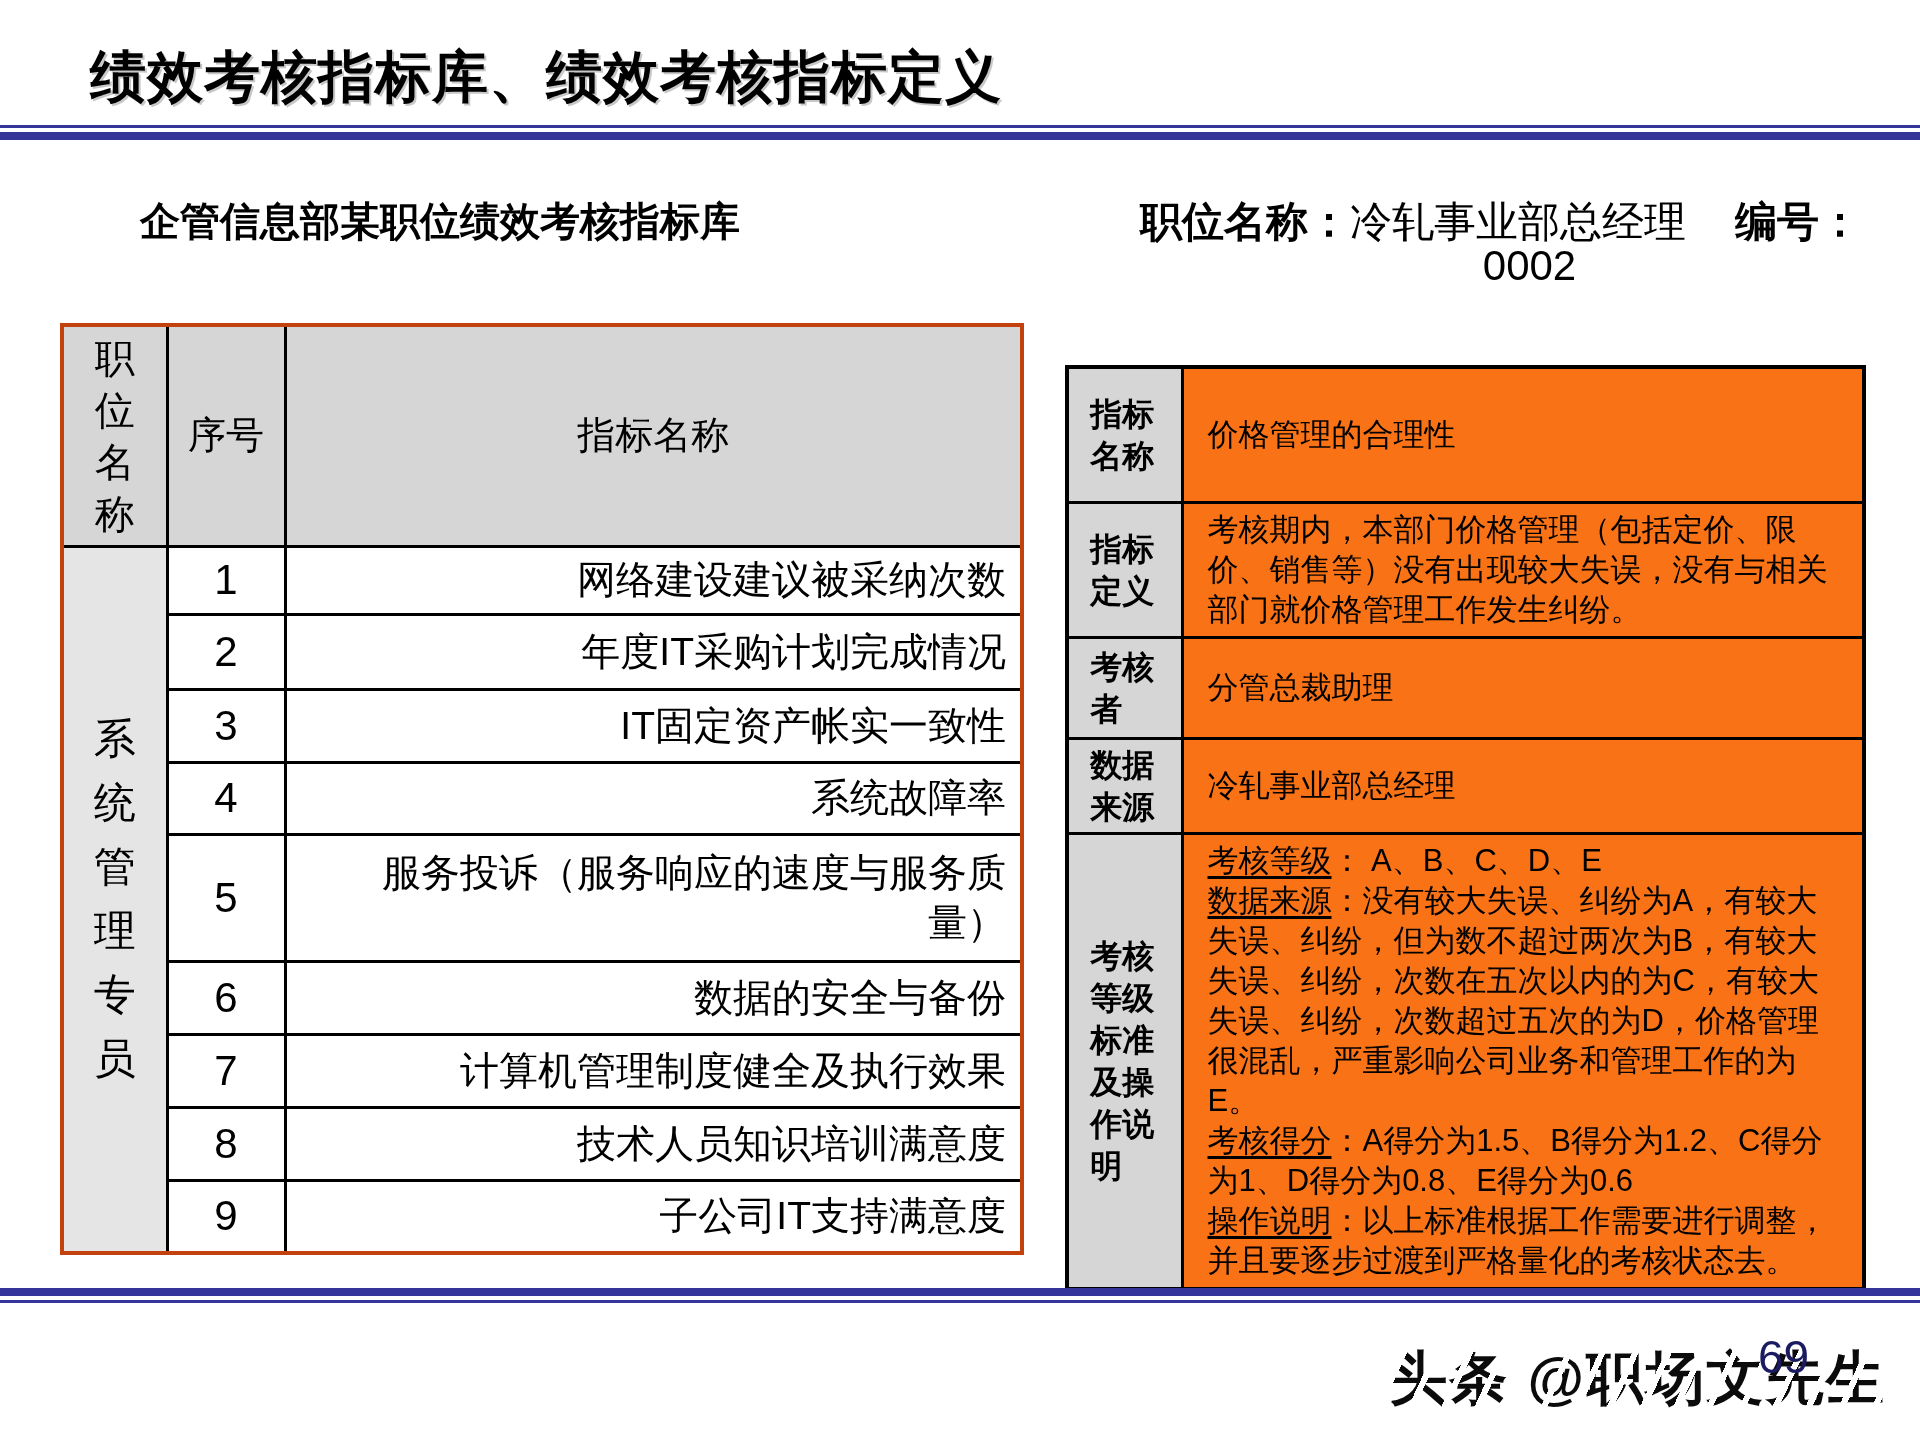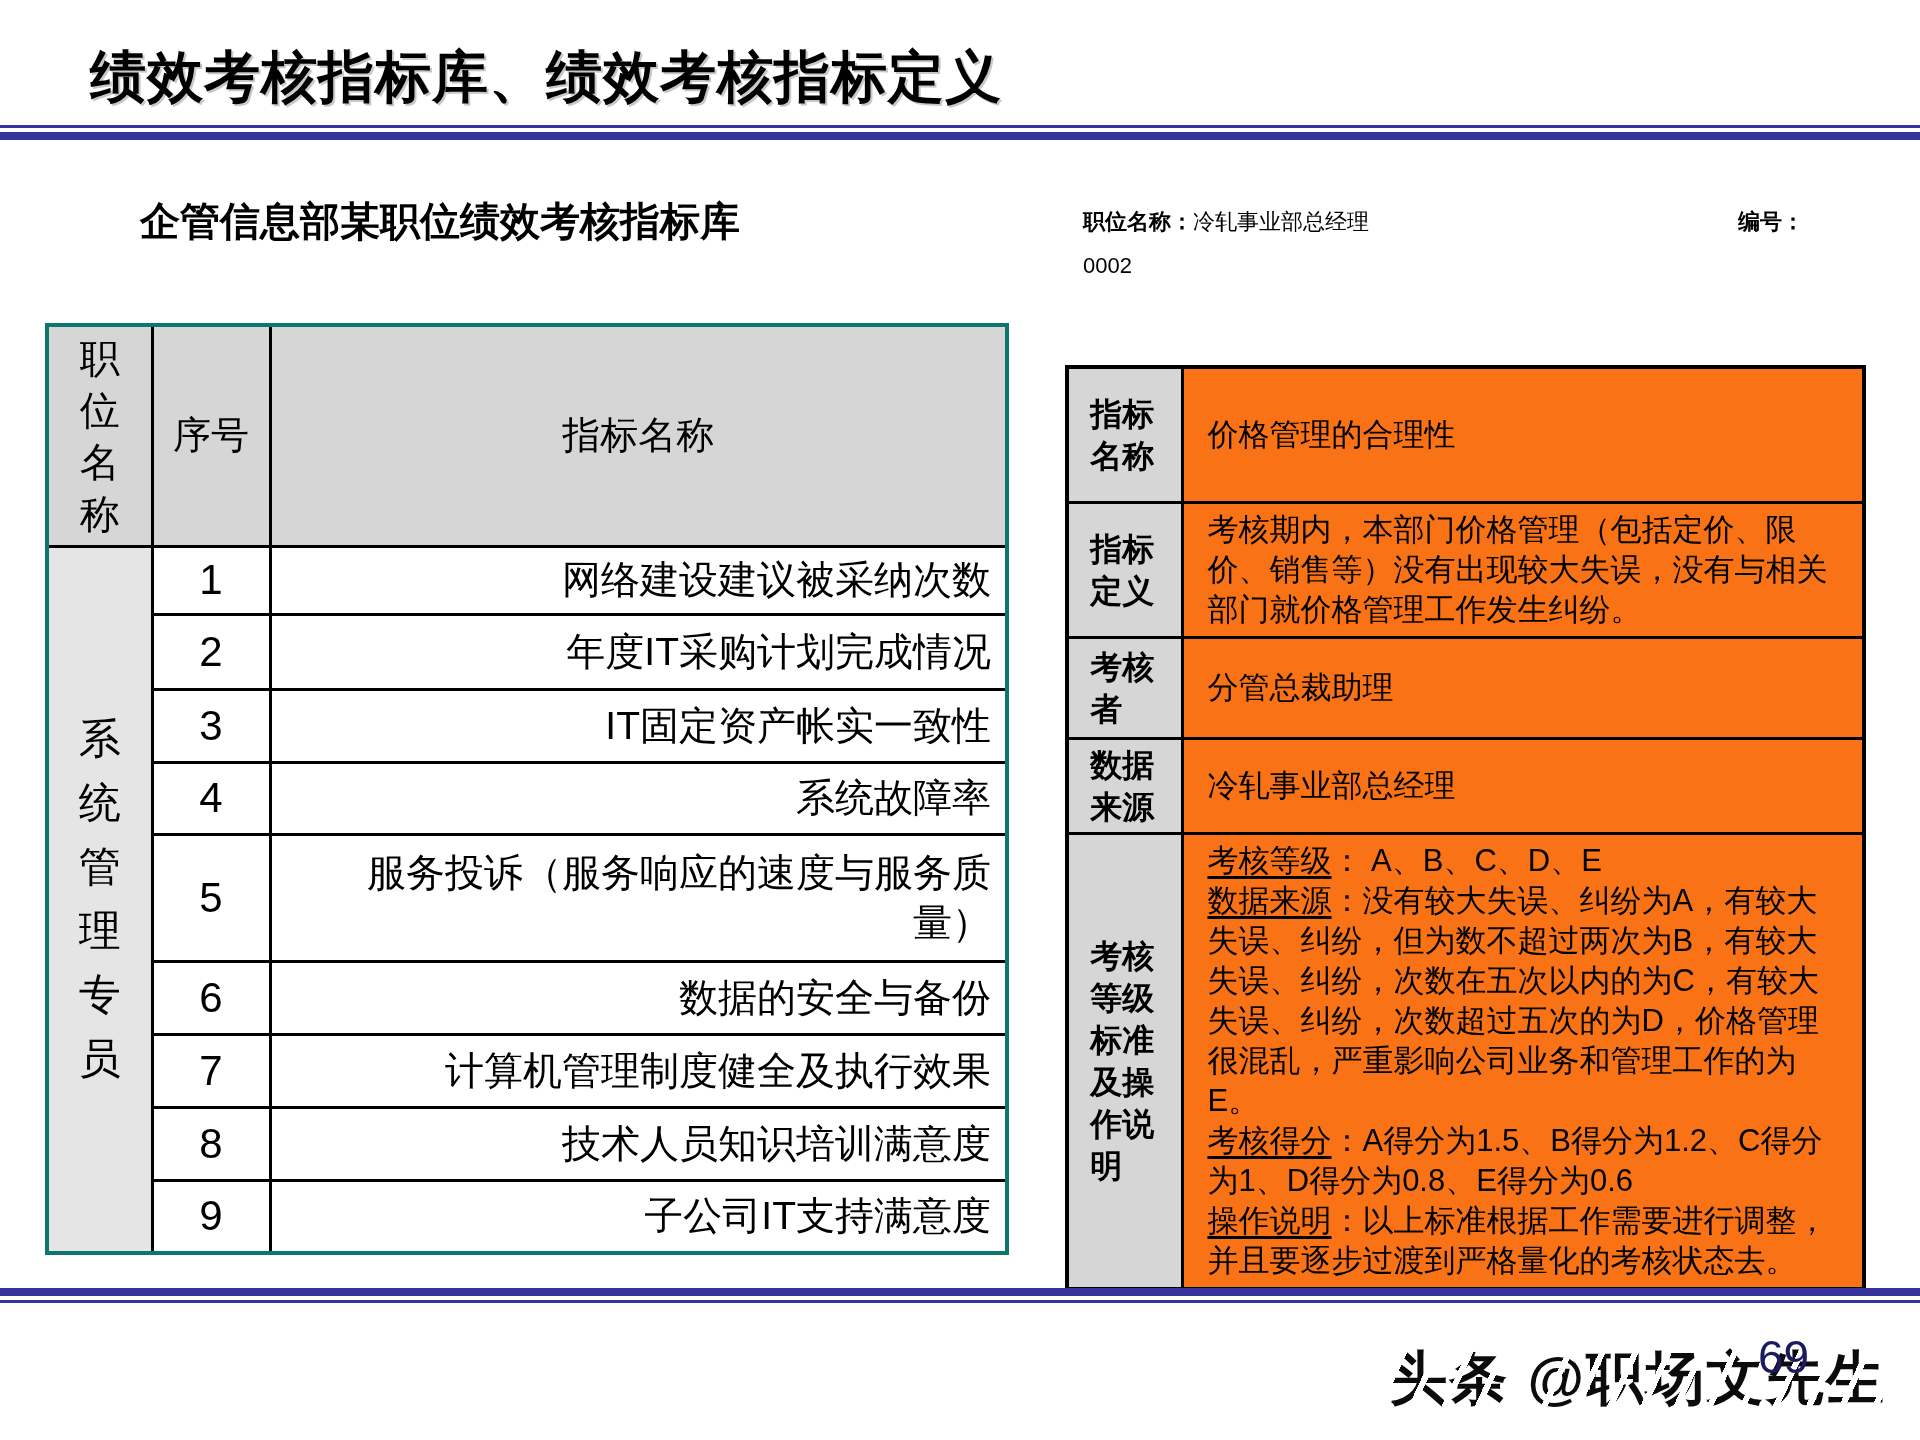--- a/index.html
+++ b/index.html
@@ -17,33 +17,33 @@
     text-shadow:2px 2px 0 #c8c8c8;white-space:nowrap;}
   .rule{left:0;width:1920px;}
   .rule .thin{height:3px;background:var(--accent);}
   .rule .thick{height:8px;background:var(--accent);}
   .rule .gap{height:4px;background:#fff;}
   .rule-top{top:125px;}
   .rule-bottom{top:1288px;}
 
   
   .left-caption{left:140px;top:194px;font-size:40px;font-weight:bold;white-space:nowrap;}
-  #left-table{left:45px;top:323px;width:960px;border-collapse:collapse;table-layout:fixed;
-    border:4px solid #0f766e;}
+  #left-table{left:60px;top:323px;width:960px;border-collapse:collapse;table-layout:fixed;
+    border:4px solid #c2410c;}
   #left-table th,#left-table td{border:3px solid #000;vertical-align:middle;}
   #left-table th{background:var(--cellbg);font-weight:normal;font-size:38px;text-align:center;}
   #left-table td.num{font-size:42px;text-align:center;}
   #left-table td.ind{font-size:39px;text-align:right;padding:2px 14px 2px 24px;line-height:1.28;}
   .vcell{text-align:center;background:#e5e5e5;}
   .vtext{display:inline-block;width:1.05em;word-break:break-all;font-size:42px;line-height:64px;
     vertical-align:middle;}
   #left-table th .vtext{font-size:40px;line-height:52px;}
 
   
-  .right-header{left:1083px;top:200px;width:779px;font-size:22px;line-height:44px;}
+  .right-header{left:1140px;top:200px;width:779px;font-size:42px;line-height:44px;text-align:center;}
   .right-header .row1{display:flex;justify-content:space-between;padding-right:58px;}
   .right-header b{font-weight:bold;}
   #right-table{left:1065px;top:365px;width:797px;border-collapse:collapse;table-layout:fixed;
     border:4px solid #000;}
   #right-table td{border:3px solid #000;vertical-align:middle;}
   #right-table td.lbl{background:var(--cellbg);text-align:center;}
   #right-table td.lbl .vwrap{display:inline-block;width:2.15em;word-break:break-all;
     font-size:32px;font-weight:bold;line-height:42px;text-align:left;}
   #right-table td.cnt{font-size:31px;line-height:40px;padding:6px 16px 6px 24px;background:#f97316;}
   .u{text-decoration:underline;text-underline-offset:5px;}

